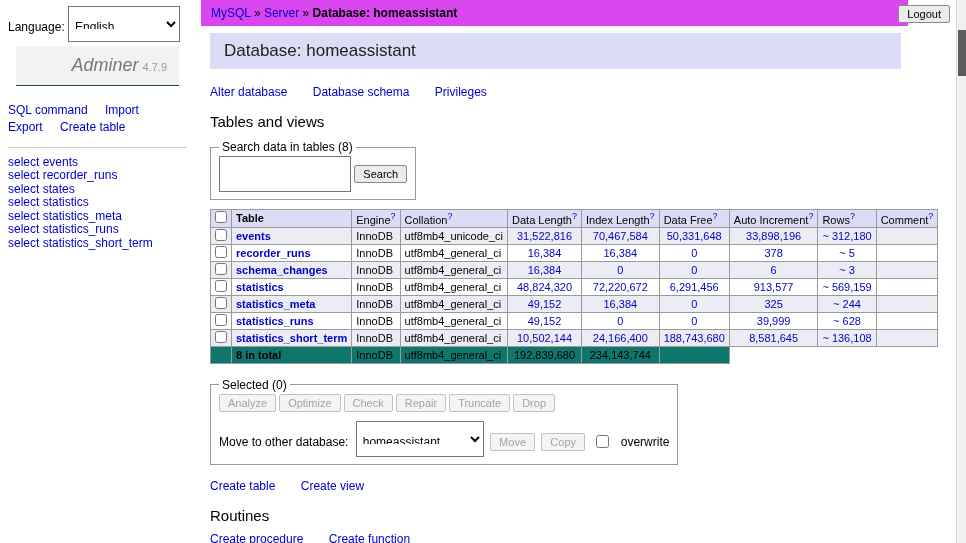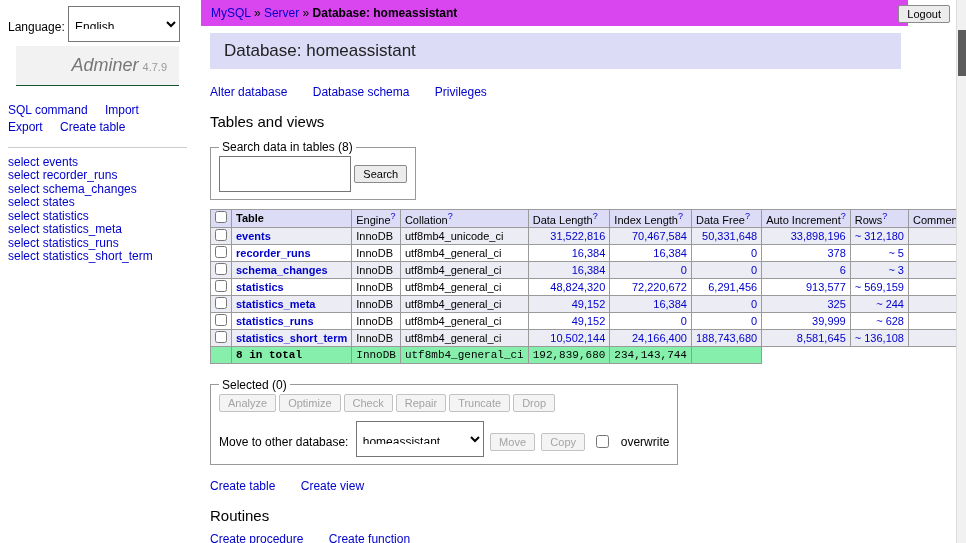--- a/index.html
+++ b/index.html
@@ -66,23 +66,23 @@
   #tables-table td, #tables-table th {
     border:1px solid #9a9a9a; padding:1px 4px; height:17px; white-space:nowrap;
     font-weight:normal; text-align:left; vertical-align:middle;
   }
   #tables-table thead td, #tables-table thead th { background:#dcdcf7; text-align:left; }
   #tables-table thead th { font-weight:bold; }
   #tables-table sup a { font-size:9px; }
   #tables-table tbody tr:nth-child(odd) td,
   #tables-table tbody tr:nth-child(odd) th { background:#ececf4; }
   #tables-table th.tname { font-weight:bold; }
-  #tables-table td.num { text-align:right; }
+  #tables-table td.num { text-align:center; }
   #tables-table td.check { text-align:center; width:24px; }
-  #tables-table tfoot td { background:#86efac;font-family:Liberation Mono, monospace; }
+  #tables-table tfoot td { background:#0f766e; }
   #tables-table tfoot .total-label { font-weight:bold; }
   #tables-table input[type=checkbox] { margin:0; width:12px; height:12px; }
 
   col.c-check{width:26px} col.c-table{width:122px} col.c-engine{width:46px}
   col.c-coll{width:96px} col.c-dlen{width:72px} col.c-ilen{width:76px}
   col.c-free{width:62px} col.c-auto{width:82px} col.c-rows{width:58px} col.c-com{width:56px}
 
   
   #selected-fs { margin-top:14px; }
   #selected-buttons button { margin-right:3px; }
@@ -118,21 +118,20 @@
 <button id="logout-btn">Logout</button>
 
 <div id="sidebar">
   <h1>
     <span class="brand">Adminer</span><span class="version">4.7.9</span>
   </h1>
   <p id="sidebar-actions"><a href="#">SQL command</a> <a href="#">Import</a> <a href="#">Export</a> <a href="#">Create table</a> </p>
   <p id="table-links">
       <a href="#">select events</a> 
       <a href="#">select recorder_runs</a> 
-      <a href="#">select schema_changes</a> 
       <a href="#">select states</a> 
       <a href="#">select statistics</a> 
       <a href="#">select statistics_meta</a> 
       <a href="#">select statistics_runs</a> 
       <a href="#">select statistics_short_term</a> 
     </p>
 </div>
 
 <div id="main">
   <h2>Database: homeassistant</h2>

